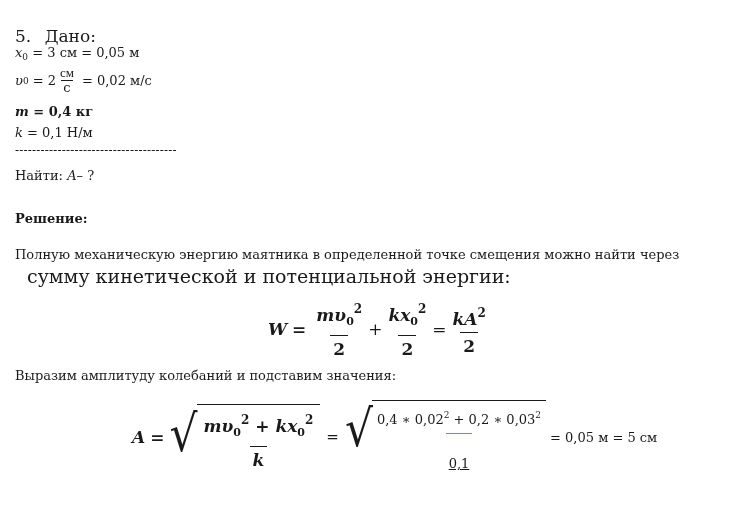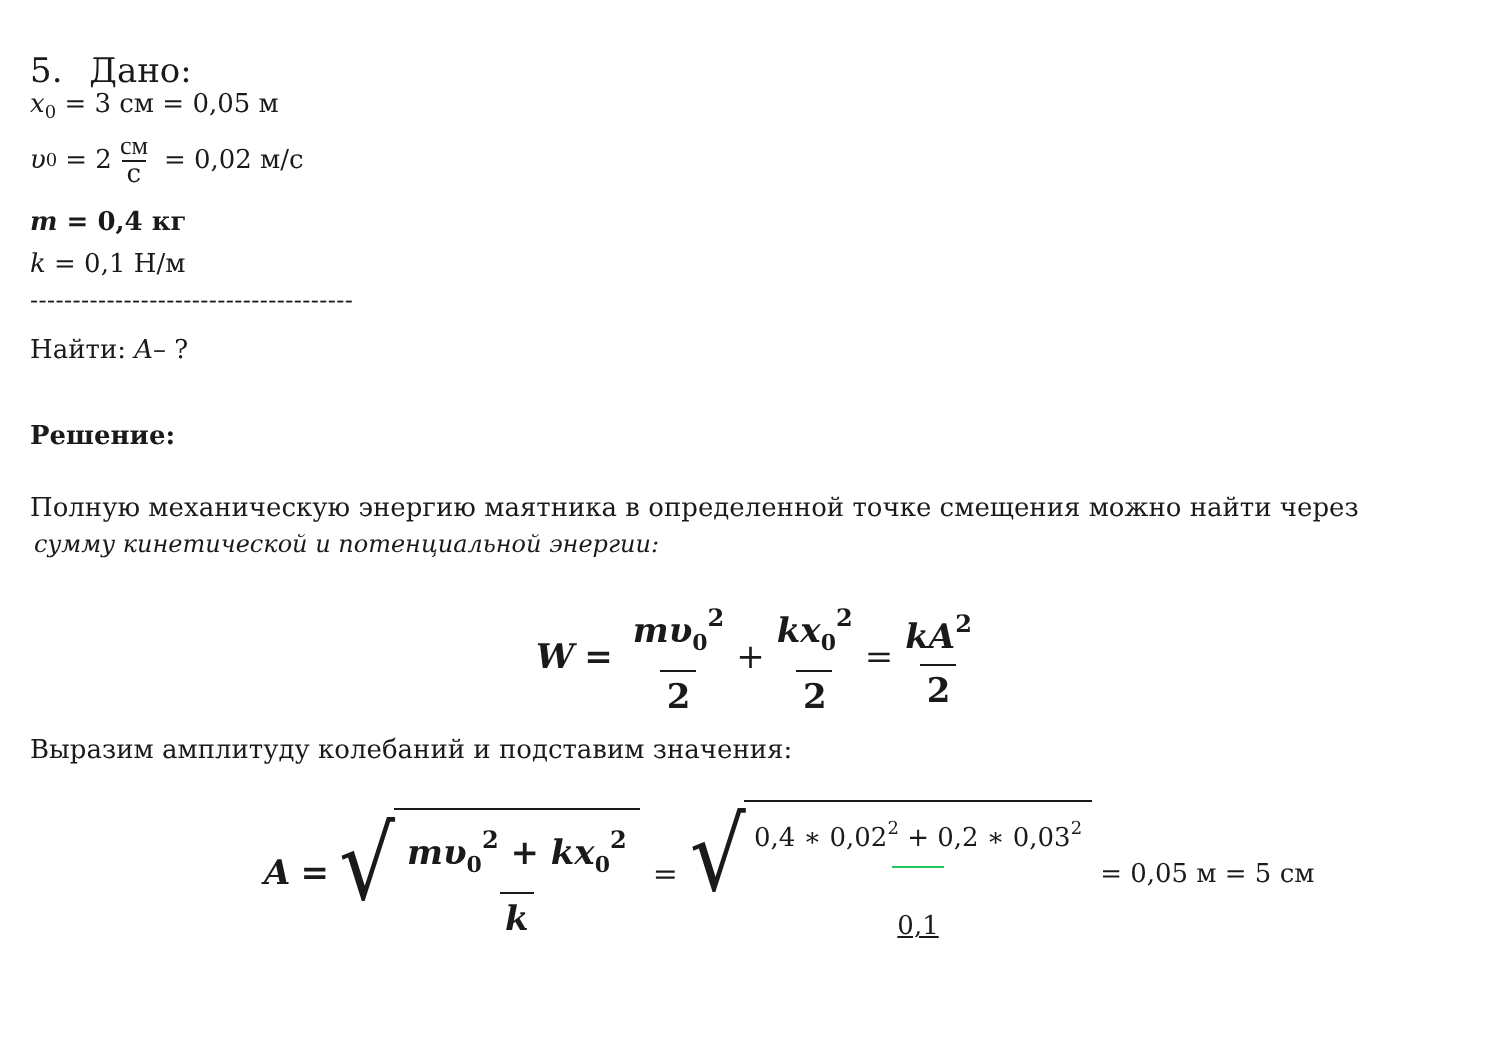--- a/index.html
+++ b/index.html
@@ -69,21 +69,21 @@
 <div class="abs" style="left:15px; top:143px; font-size:12px; letter-spacing:0.2px;">--------------------------------------</div>
 
 <div class="abs" style="left:15px; top:168px;">
   <span>Найти:</span>
   <span class="it">A</span><span>– ?</span>
 </div>
 
 <div class="abs bold" style="left:15px; top:211px;">Решение:</div>
 
 <div class="abs" style="left:15px; top:247px; font-size:13px;">Полную механическую энергию маятника в определенной точке смещения можно найти через</div>
-<div class="abs" style="left:17px; top:265px; font-size:12px;font-style:italic;">сумму кинетической и потенциальной энергии:</div>
+<div class="abs" style="left:27px; top:265px; font-size:19px;">сумму кинетической и потенциальной энергии:</div>
 
 <div class="abs bigmath" style="left:268px; top:298px; display:flex; align-items:center;">
   <span>W</span>
   <span class="op">=</span>
   <span class="bigfrac">
     <span class="num"><span>mυ</span><span class="bsub">0</span><span class="bsup">2</span></span>
     <span class="den">2</span>
   </span>
   <span style="font-style:normal; font-weight:normal; margin:0 1px;">+</span>
   <span class="bigfrac">

